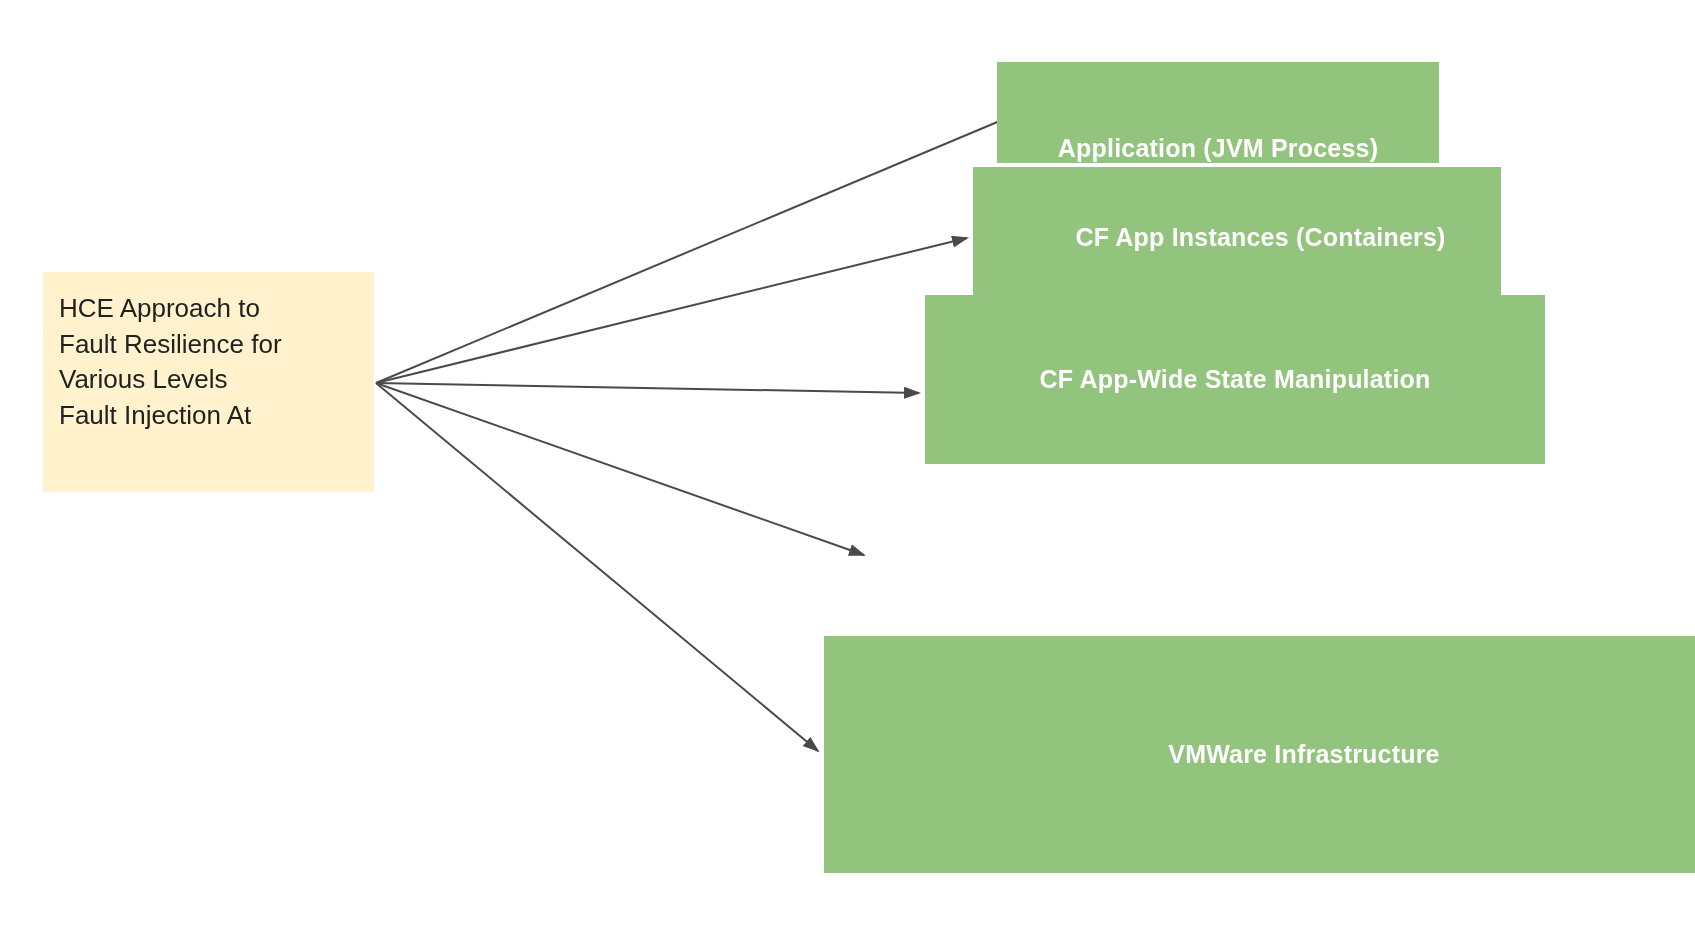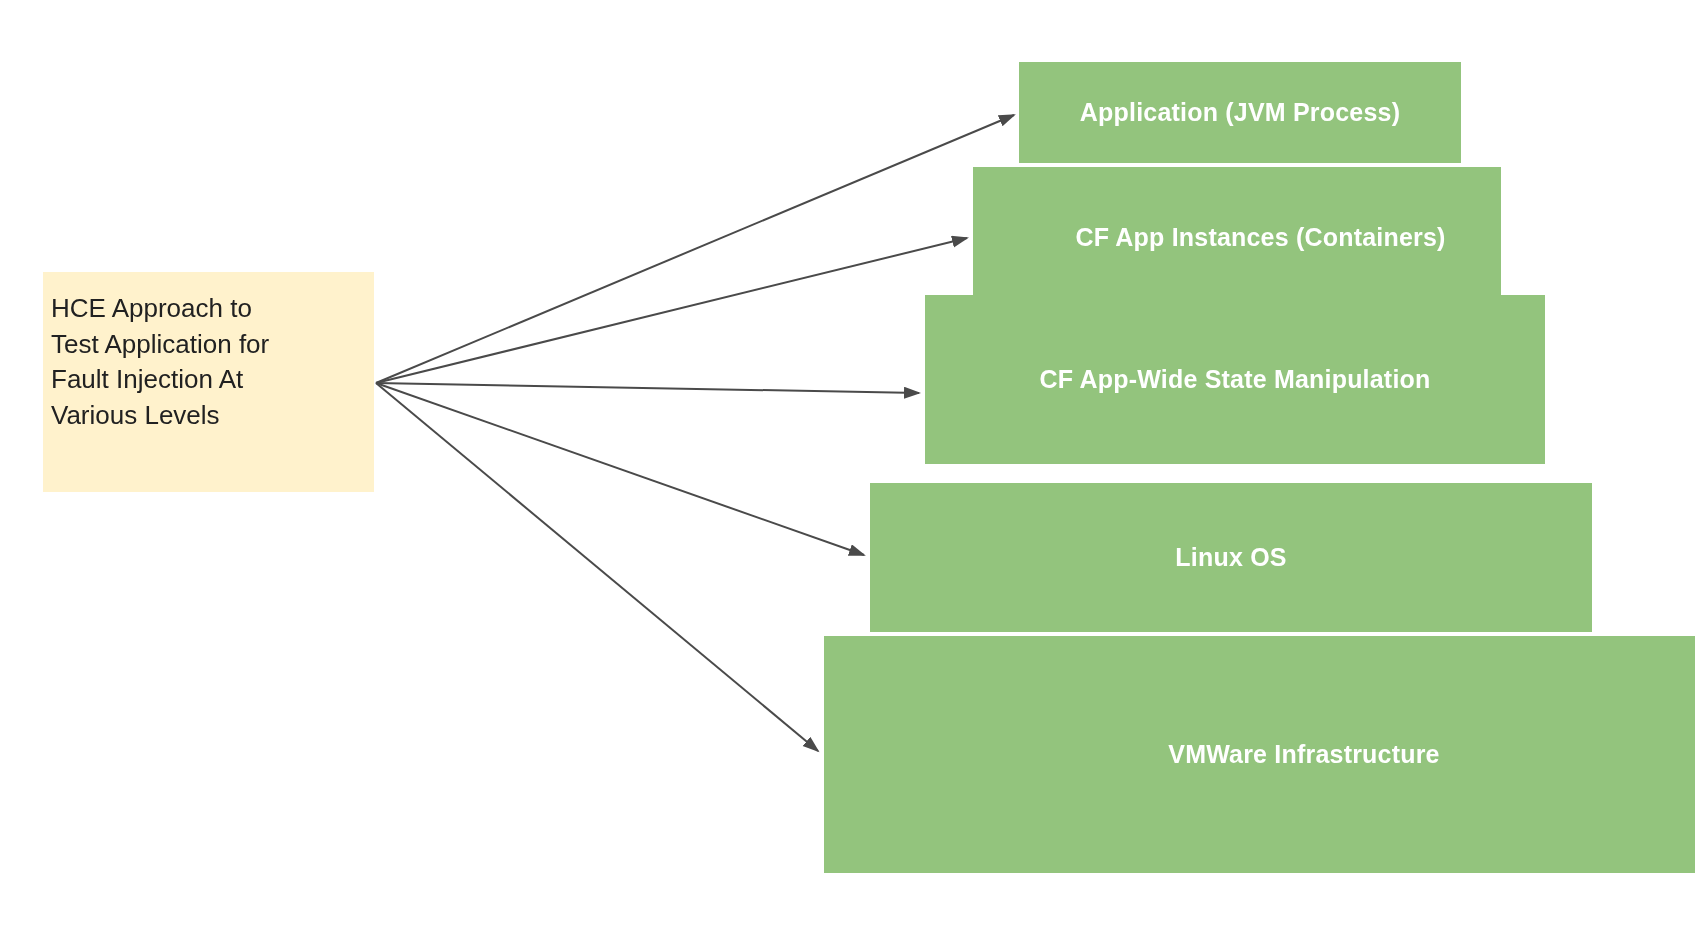--- a/index.html
+++ b/index.html
@@ -34,21 +34,21 @@
     stroke-width: 2;
   }
   .source-box {
     position: absolute;
     left: 43px;
     top: 272px;
     width: 331px;
     height: 220px;
     background: var(--source-box-fill);
     color: var(--source-box-text);
-    padding: 19px 14px 0 8px;
+    padding: 19px 14px 0 16px;
     font-size: 26px;
     line-height: 35.5px;
     letter-spacing: 0px;
   }
   .level {
     position: absolute;
     background: var(--level-fill);
     color: var(--level-text);
     display: flex;
     align-items: center;
@@ -72,38 +72,35 @@
     </defs>
     <line x1="376" y1="383" x2="1014" y2="115" marker-end="url(#arrowhead)"></line>
     <line x1="376" y1="383" x2="967" y2="238" marker-end="url(#arrowhead)"></line>
     <line x1="376" y1="383" x2="919" y2="393" marker-end="url(#arrowhead)"></line>
     <line x1="376" y1="383" x2="864" y2="555" marker-end="url(#arrowhead)"></line>
     <line x1="376" y1="383" x2="818" y2="751" marker-end="url(#arrowhead)"></line>
   </svg>
 
   <div class="source-box">
     <div>HCE Approach to</div>
-    <div>Test Application for</div>
+    <div>Fault Resilience for</div>
+    <div>Various Levels</div>
     <div>Fault Injection At</div>
-    <div>Various Levels</div>
   </div>
 
-  <div class="level" style="left:1019px; top:62px; width:442px; height:101px;">
+  <div class="level" style="left:997px; top:62px; width:442px; height:101px;align-items:flex-end;">
     <span>Application (JVM Process)</span>
   </div>
 
   <div class="level" style="left:973px; top:167px; width:528px; height:140px;padding-left:47px;">
     <span>CF App Instances (Containers)</span>
   </div>
 
   <div class="level" style="left:925px; top:295px; width:620px; height:169px;">
     <span>CF App-Wide State Manipulation</span>
   </div>
 
-  <div class="level" style="left:870px; top:483px; width:722px; height:149px;">
-    <span>Linux OS</span>
-  </div>
 
   <div class="level" style="left:824px; top:636px; width:960px; height:237px;">
     <span>VMWare Infrastructure</span>
   </div>
 
 </div>
 
 </body></html>

